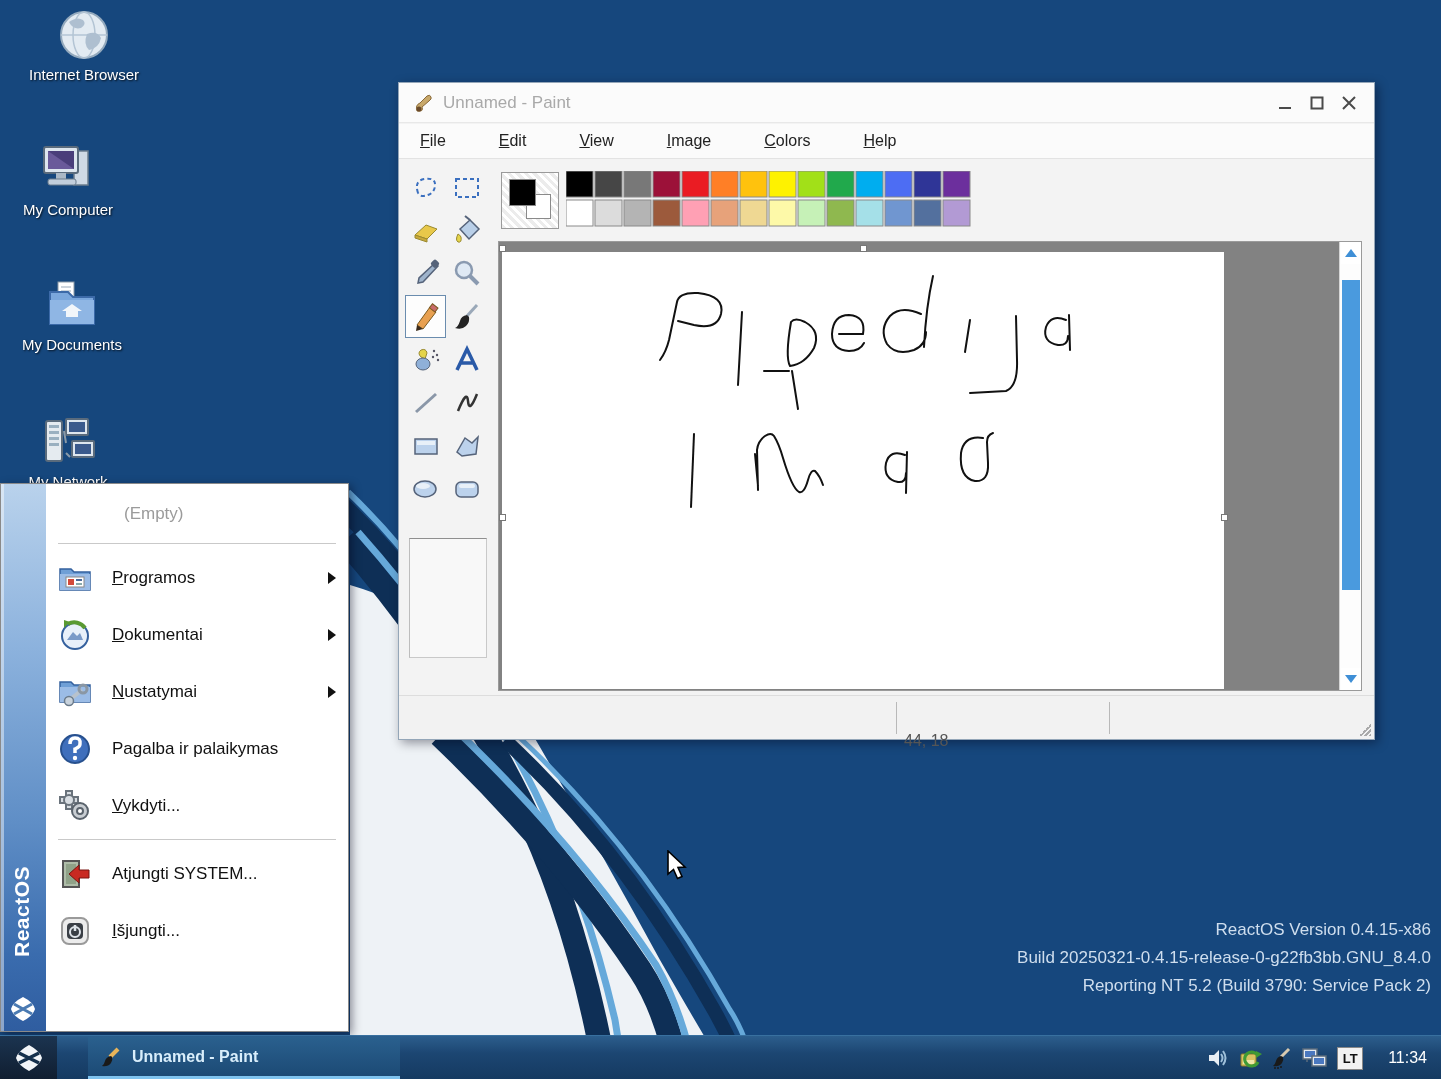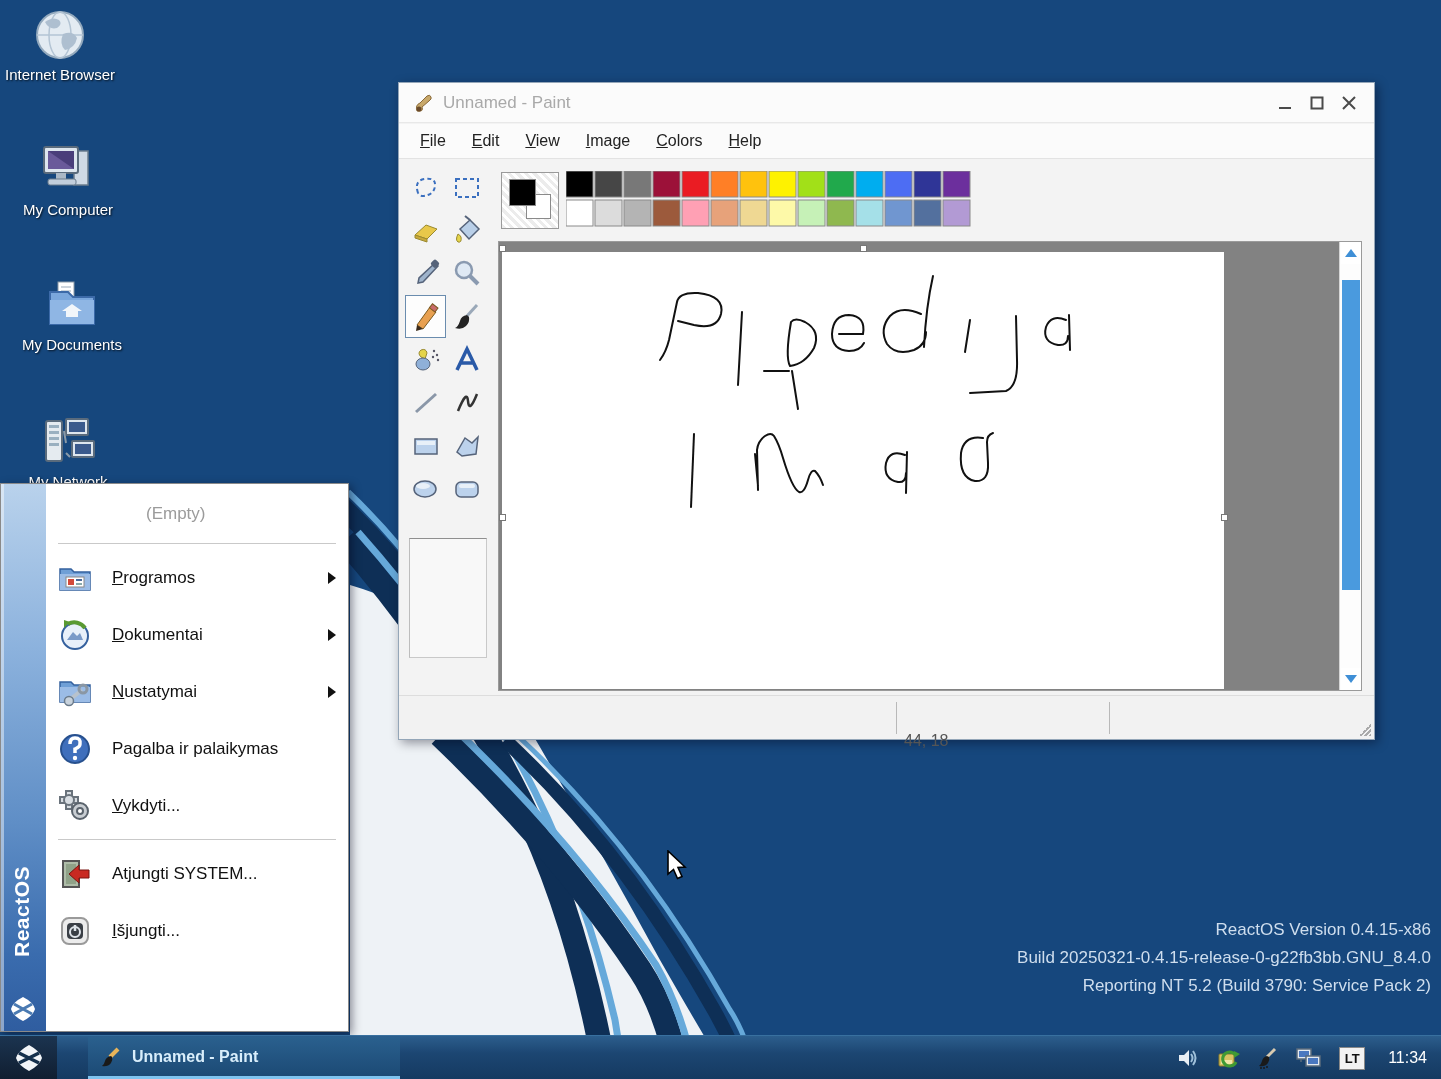--- a/index.html
+++ b/index.html
@@ -18,21 +18,21 @@
   
   #version { right:10px; top:916px; text-align:right; color:#cfdeee; font-size:17px; line-height:28px; z-index:1; }
 
   
   #paint-win { left:398px; top:82px; width:977px; height:658px; background:#f3f3f3;
     border:1px solid #94a6b8; box-shadow:3px 3px 10px rgba(0,0,20,.4); z-index:2; }
   #titlebar { left:0; top:0; right:0; height:40px; background:#fbfbfb; border-bottom:1px solid #e8e8e8; }
   #title-text { left:44px; top:10px; color:#a9a9a9; font-size:17px; }
   .win-btn { top:8px; width:30px; height:24px; display:flex; align-items:center; justify-content:center; }
   #menubar { left:0; top:41px; right:0; height:35px; background:#fbfbfb; border-bottom:1px solid #e3e3e3;
-    display:flex; align-items:center; padding-left:8px; }
+    display:flex; align-items:center; padding-left:8px;gap:27px; }
   .menu-item { padding:4px 13px; font-size:16px; color:#222; }
   .u { text-decoration:underline; }
 
   
   #toolbox { left:6px; top:83px; width:86px; }
   .tool-grid { display:grid; grid-template-columns:41px 41px; grid-auto-rows:43px; }
   .tool { display:flex; align-items:center; justify-content:center; }
   .tool.selected { border:1px solid #6a8cae; background:#fdfdfd; }
   #tool-options { left:10px; top:455px; width:78px; height:120px; background:#f8f8f8;
     border:1px solid #c9c9c9; border-top-color:#8f8f8f; border-left-color:#bdbdbd; }
@@ -67,62 +67,62 @@
   #start-menu { left:0px; top:483px; width:349px; height:549px; background:#fff;
     border:1px solid #8a8a8a; box-shadow:3px 3px 9px rgba(0,0,20,.45); z-index:3; display:flex; }
   #sm-sidebar { width:45px; height:100%; position:relative; flex:0 0 45px;
     background:linear-gradient(180deg,#b9d2ec 0%, #8cb2dd 30%, #5f8ec6 62%, #3a6cae 86%, #2f5da0 100%);
     box-shadow:inset 3px 0 0 rgba(255,255,255,.45); }
   #sm-brand { position:absolute; left:-44px; bottom:118px; width:130px; height:42px;
     transform:rotate(-90deg); transform-origin:center; color:#fff; font-size:21px; font-weight:bold;
     letter-spacing:.5px; text-align:left; line-height:42px; }
   #sm-logo { position:absolute; left:8px; bottom:8px; }
   #sm-items { flex:1; display:flex; flex-direction:column; padding-top:6px; }
-  .sm-empty { height:48px; display:flex; align-items:center; padding-left:100px; color:#9b9b9b; font-size:17px; }
+  .sm-empty { height:48px; display:flex; align-items:center; padding-left:78px; color:#9b9b9b; font-size:17px; }
   .sm-sep { height:1px; background:#c9c9c9; margin:5px 12px; }
   .sm-item { height:57px; display:flex; align-items:center; padding-left:12px; position:relative; font-size:17px; color:#111;text-align:center; }
   .sm-item .ico { width:34px; height:34px; margin-right:20px; flex:0 0 34px; }
   .sm-arrow { position:absolute; right:12px; width:0; height:0;
     border-top:6px solid transparent; border-bottom:6px solid transparent; border-left:8px solid #111; }
 
   
   #taskbar { left:0; bottom:0; width:1441px; height:44px; z-index:4;
     background:linear-gradient(180deg,#2c5e8d 0%, #1c4672 40%, #153a61 100%);
     border-top:1px solid #38709f; }
   #start-btn { left:0; top:0; width:57px; height:44px; background:linear-gradient(180deg,#1d3florida
     #16293f, #121f31); background:linear-gradient(180deg,#1b3450,#101e30); display:flex; align-items:center; justify-content:center; }
   #task-btn { left:88px; top:1px; width:312px; height:43px;
     background:linear-gradient(180deg,#2a608e,#1c4a75); border-bottom:4px solid #7fc3ef;
     display:flex; align-items:center; padding-left:12px; gap:10px; }
   #task-btn .lbl { color:#d9eefb; font-size:16px; font-weight:bold; }
-  #tray { right:0; top:0; height:44px; display:flex; align-items:center; gap:17px; padding-right:14px; }
+  #tray { right:0; top:0; height:44px; display:flex; align-items:center; gap:9px; padding-right:14px; }
   #lang-box { width:26px; height:23px; background:#f2f2f2; border:1px solid #888; color:#111;
     font-size:13px; font-weight:bold; display:flex; align-items:center; justify-content:center; }
-  #clock { color:#fff; font-size:16px; margin-left:6px; }
+  #clock { color:#fff; font-size:16px; margin-left:16px; }
 
   
   #cursor { left:666px; top:850px; z-index:6; }
 </style>
 </head>
 <body>
 
 <svg id="wallpaper" class="abs" viewBox="0 0 1441 1079">
   <rect x="0" y="0" width="1441" height="1079" fill="#16477d"></rect>
   <path d="M350,585 Q470,620 530,730 Q600,850 660,960 Q700,1030 730,1079 L350,1079 Z" fill="#eef2f6"></path>
   <path d="M340,505 Q420,580 470,680" stroke="#0e2f56" stroke-width="20" fill="none"></path>
   <path d="M348,492 Q430,570 482,672" stroke="#66a9da" stroke-width="6" fill="none"></path>
   <path d="M345,540 Q450,660 520,800 Q570,900 598,1035 Q602,1055 605,1079" stroke="#0e2f56" stroke-width="24" fill="none"></path>
   <path d="M358,532 Q465,652 535,792 Q586,895 615,1020 Q620,1050 624,1079" stroke="#66a9da" stroke-width="7" fill="none"></path>
   <path d="M440,735 Q560,850 640,970 Q660,1000 672,1045" stroke="#0e2f56" stroke-width="24" fill="none"></path>
   <path d="M456,730 Q576,845 656,965 Q676,1000 688,1045" stroke="#66a9da" stroke-width="7" fill="none"></path>
   <path d="M505,740 Q625,852 715,1012 Q725,1030 733,1048" stroke="#0e2f56" stroke-width="14" fill="none"></path>
   <path d="M520,738 Q640,850 730,1010 Q740,1025 748,1048" stroke="#66a9da" stroke-width="5" fill="none"></path>
 </svg>
 
-<div class="abs desk-icon" style="left:0; top:8px;">
+<div class="abs desk-icon" style="left:24px; top:8px;">
   <svg class="ic" width="54" height="54" viewBox="0 0 54 54">
     <circle cx="27" cy="27" r="23" fill="#e3ebf2" stroke="#93a9bd" stroke-width="2"></circle>
     <ellipse cx="27" cy="27" rx="11" ry="23" fill="none" stroke="#b3c4d4" stroke-width="1.5"></ellipse>
     <line x1="4" y1="27" x2="50" y2="27" stroke="#b3c4d4" stroke-width="1.5"></line>
     <path d="M12,14 Q20,8 26,12 Q30,16 24,20 Q16,22 12,14 Z" fill="#aebfd0"></path>
     <path d="M30,26 Q40,22 44,30 Q42,40 32,42 Q26,36 30,26 Z" fill="#aebfd0"></path>
   </svg>
   <div class="lbl">Internet Browser</div>
 </div>
 

